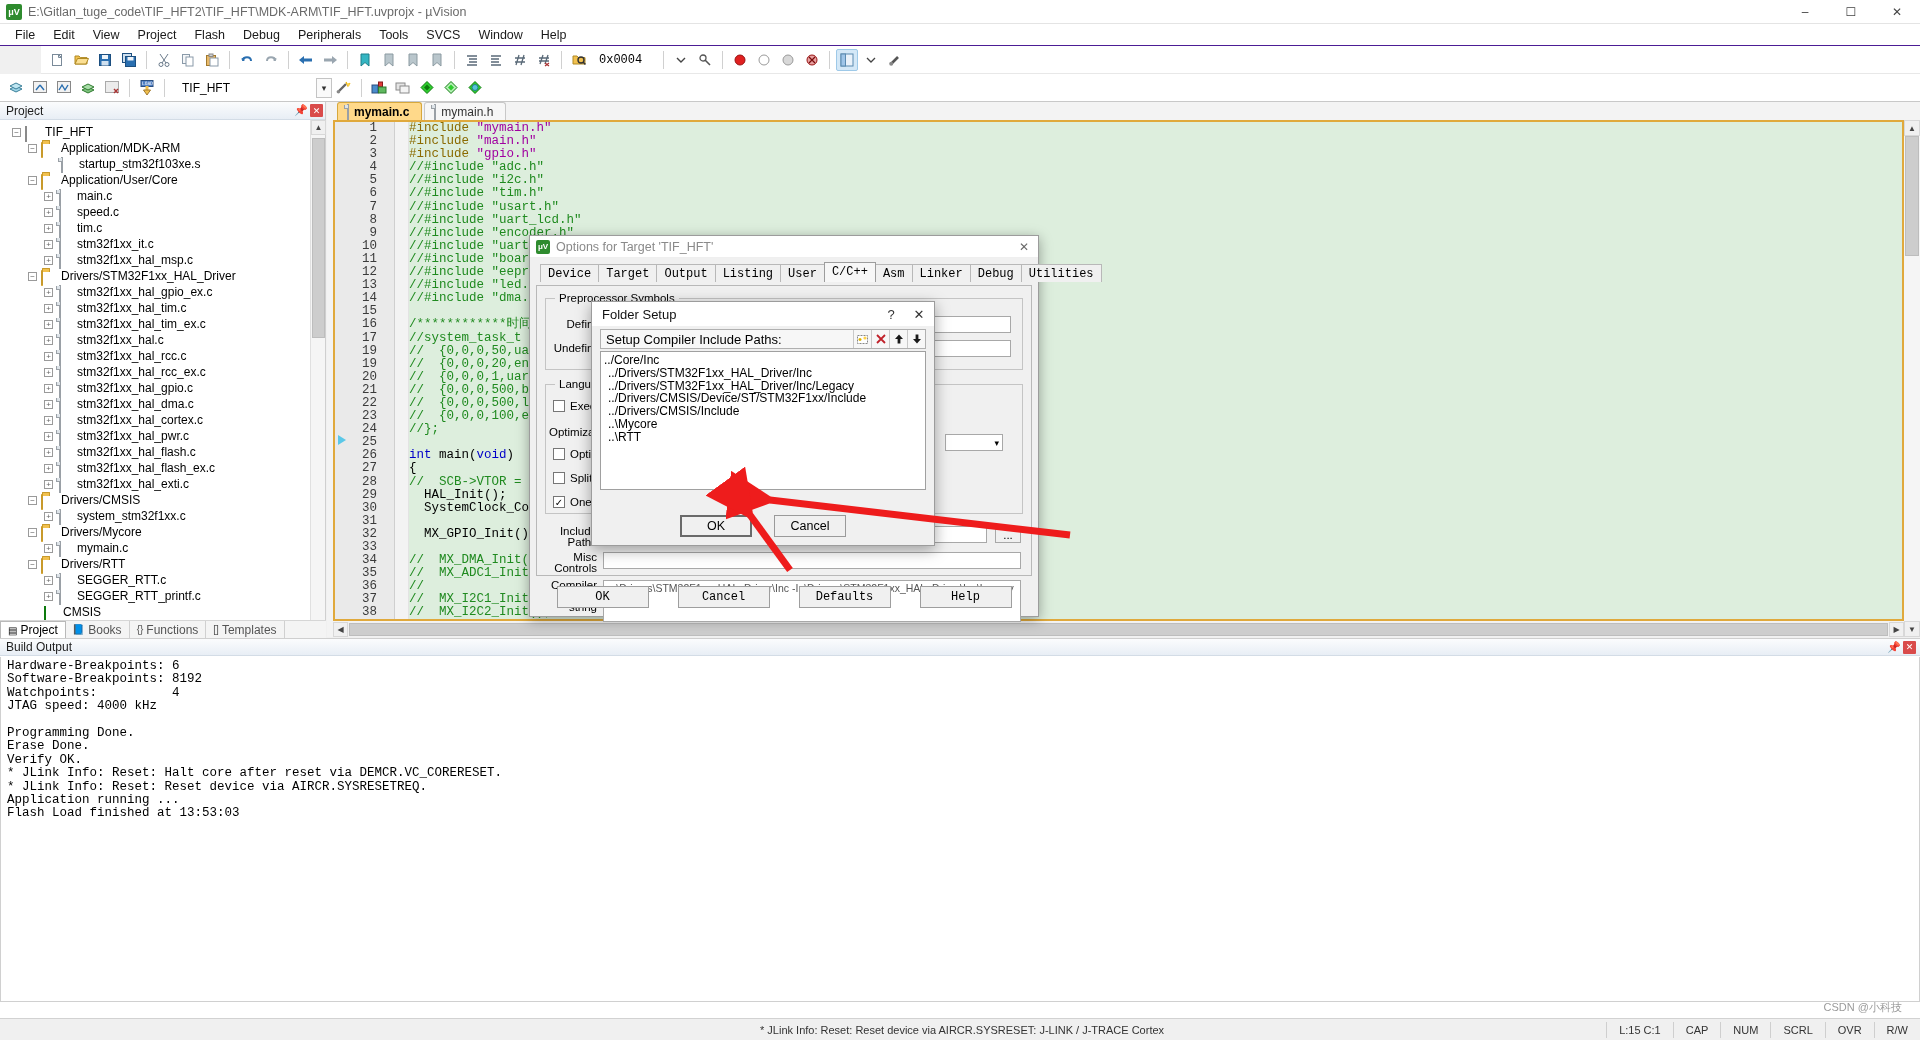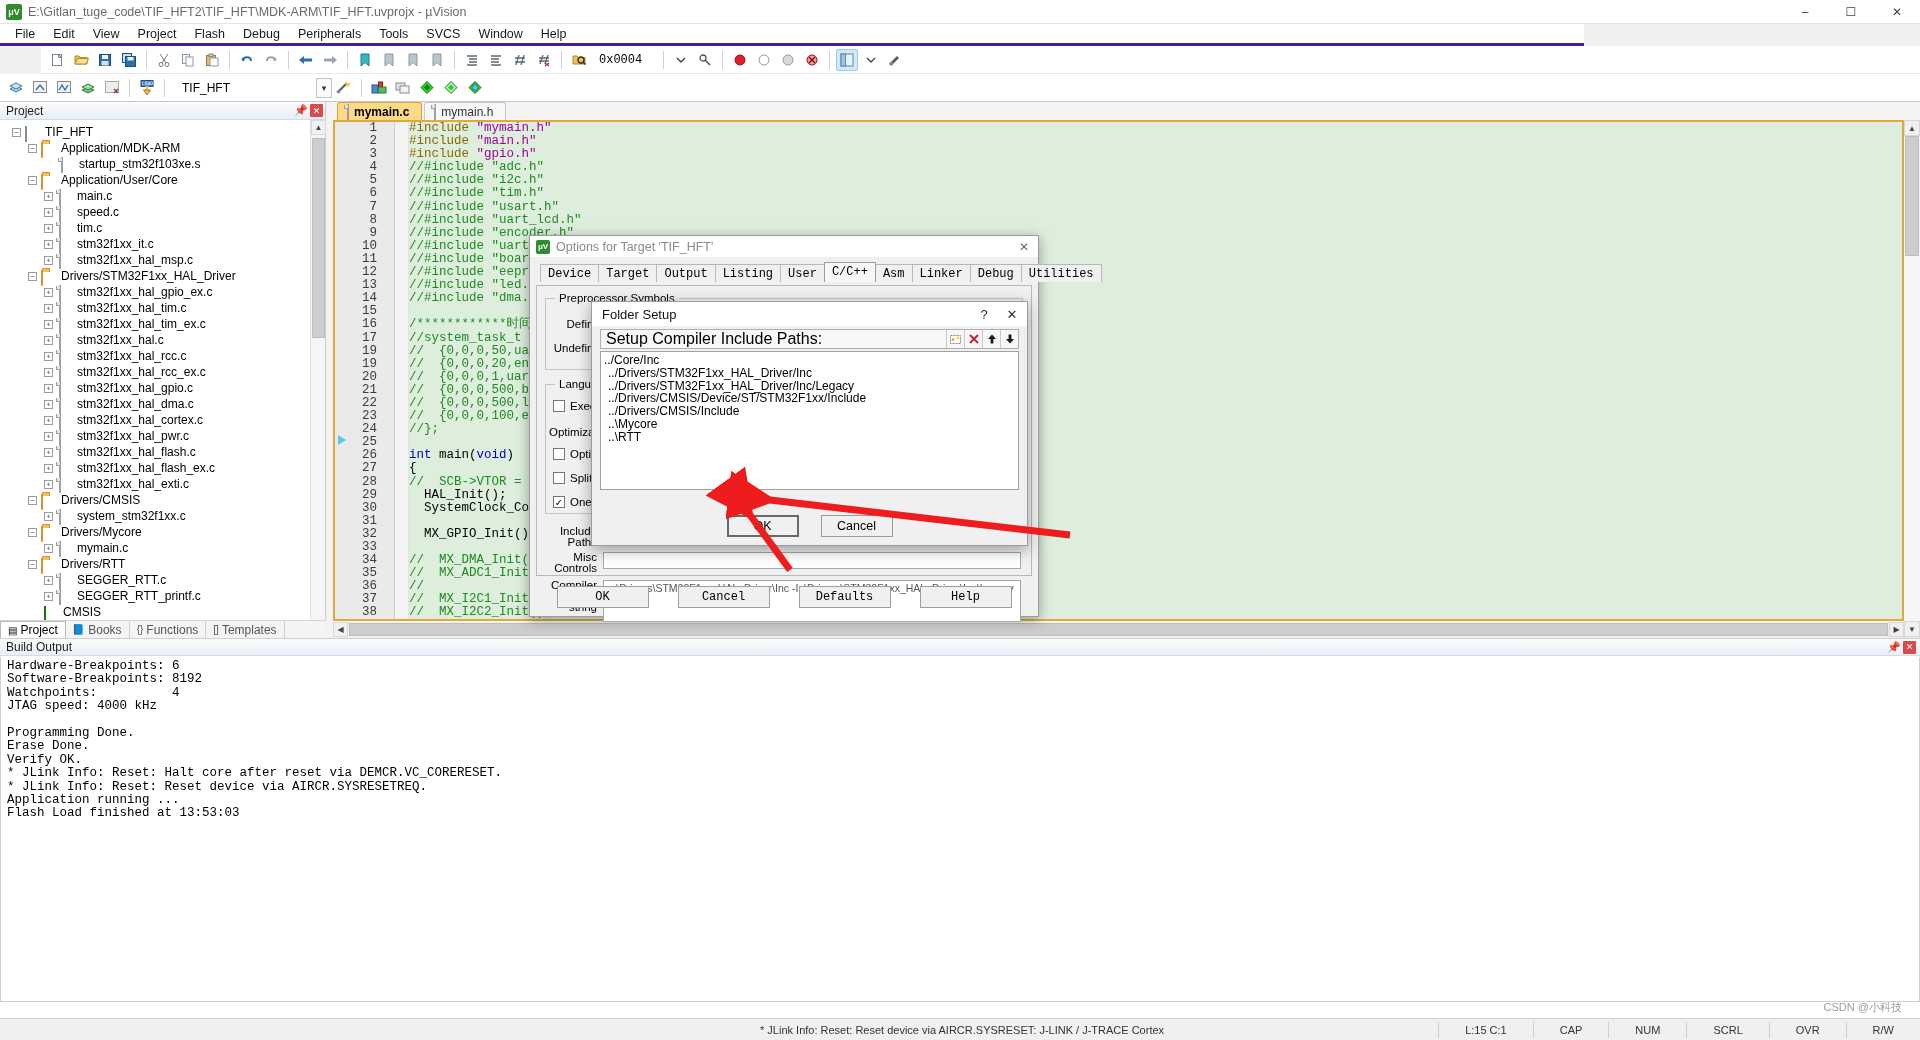--- a/index.html
+++ b/index.html
@@ -27,23 +27,23 @@
   }
   .tb-title { color:#6a6a6a; font-size:12.5px; white-space:nowrap; }
   .tb-buttons { margin-left:auto; display:flex; height:24px; }
   .tb-btn {
     width:46px; height:24px; display:flex; align-items:center; justify-content:center;
     color:#444; font-size:12px;
   }
 
   
   .menubar {
-    position:absolute; left:0; top:24px; width:1584px; height:22px;
+    position:absolute; left:0; top:24px; width:1920px; height:22px;
     background:#ffffff; display:flex; align-items:center; padding-left:6px;
-    border-bottom:3px solid #4c1d95;
+    border-bottom:1px solid #4c1d95;
   }
   .menu-item { padding:2px 9px; font-size:12.5px; color:#1a1a1a; cursor:default; }
 
   
   .toolbar {
     position:absolute; left:0; width:1920px; height:28px;
     background:#ffffff; display:flex; align-items:center; padding-left:4px;
     border-bottom:1px solid #e8e8e8;
   }
   .toolbar.row1 { top:46px;margin-left:41px; }
@@ -203,21 +203,21 @@
     line-height:13.4px; color:#000; overflow:hidden; border:1px solid #d0d0d0; border-top:none;
   }
 
   
   .statusbar {
     position:absolute; left:0; bottom:0; width:1920px; height:22px;
     background:#f0f0f0; border-top:1px solid #d2d2d2;
     display:flex; align-items:center; font-size:11px; color:#333;
   }
   .sb-msg { margin-left:760px; color:#333; }
-  .sb-cell { border-left:1px solid #cfcfcf; padding:0 26px; height:16px; display:flex; align-items:center;}
+  .sb-cell { border-left:1px solid #cfcfcf; padding:0 12px; height:16px; display:flex; align-items:center;}
   .sb-right { margin-left:auto; display:flex; align-items:center; }
   .watermark { color:#9b9b9b; font-size:11px; padding-right:10px; }
 
   
   .dlg-options {
     position:absolute; left:529px; top:235px; width:510px; height:382px;
     background:#f0f0f0; border:1px solid #9c9c9c; box-shadow:0 3px 12px rgba(0,0,0,.35);
   }
   .dlg-title {
     height:22px; background:#ffffff; display:flex; align-items:center;
@@ -255,34 +255,34 @@
   .dlg-footer { position:absolute; left:0; bottom:0; width:100%; height:38px; display:flex;
     align-items:center; justify-content:space-around; padding:0 12px; }
   .dbtn {
     width:92px; height:22px; background:#f0f0f0; border:1px solid #9e9e9e;
     font-family:"Liberation Mono", monospace; font-size:12px; color:#000;
     display:flex; align-items:center; justify-content:center;
   }
 
   
   .dlg-folder {
-    position:absolute; left:591px; top:301px; width:437px; height:245px;
+    position:absolute; left:591px; top:301px; width:344px; height:245px;
     background:#f0f0f0; border:1px solid #9c9c9c; box-shadow:0 4px 14px rgba(0,0,0,.35);
     z-index:50;
   }
   .fd-title { height:24px; background:#fff; display:flex; align-items:center;
     padding-left:10px; font-size:13px; color:#111; }
   .fd-help { margin-left:auto; width:26px; height:24px; display:flex;align-items:center;justify-content:center;
     color:#333; font-size:13px;}
   .fd-close { width:30px; height:24px; display:flex;align-items:center;justify-content:center;
     color:#333; font-size:13px;}
   .fd-bar {
     position:absolute; left:8px; top:27px; right:8px; height:20px;
     border:1px solid #b0b0b0; background:#f7f7f7; display:flex; align-items:center;
-    padding-left:5px; font-size:16px; color:#000;
+    padding-left:5px; font-size:13px; color:#000;
   }
   .fd-bar-btns { margin-left:auto; display:flex; height:18px; }
   .fdb { width:18px; height:18px; display:flex; align-items:center; justify-content:center;
     border-left:1px solid #c9c9c9; font-size:12px; color:#333; }
   .fd-list {
     position:absolute; left:8px; top:49px; right:8px; height:139px;
     background:#fff; border:1px solid #a0a0a0; padding:2px 3px;
     font-size:12px; color:#000; line-height:12.8px; overflow:hidden;
   }
   .fd-item { height:12.8px; white-space:nowrap; }

